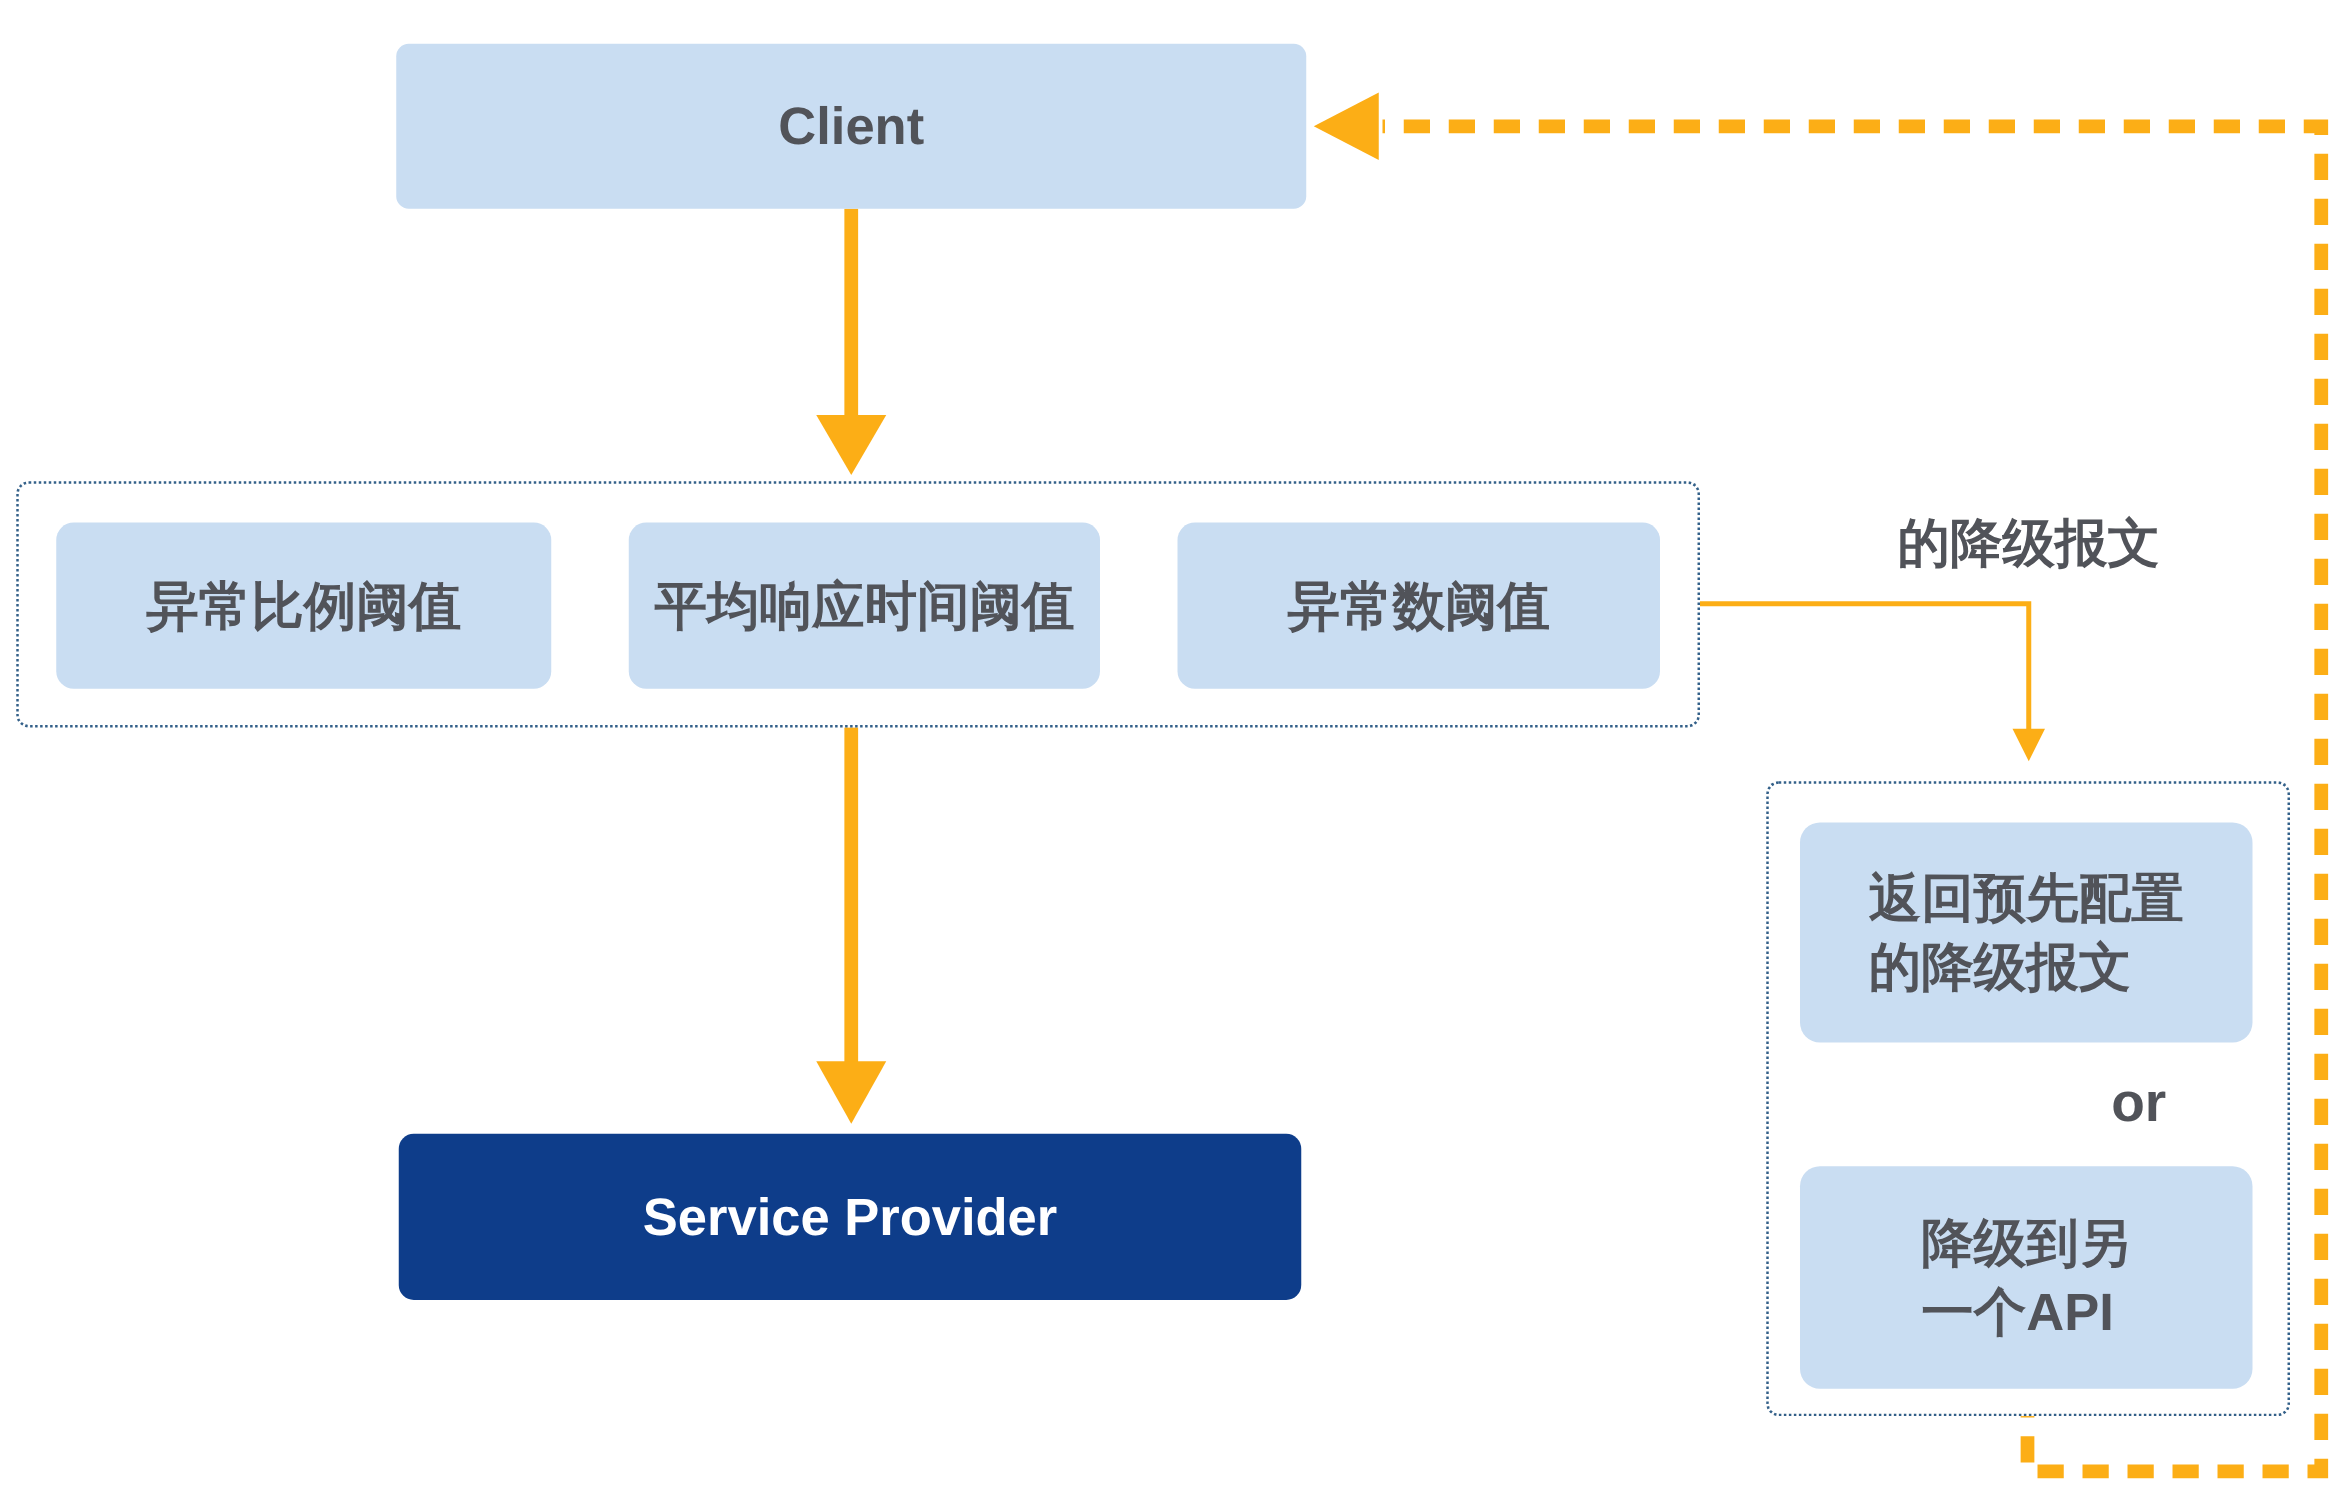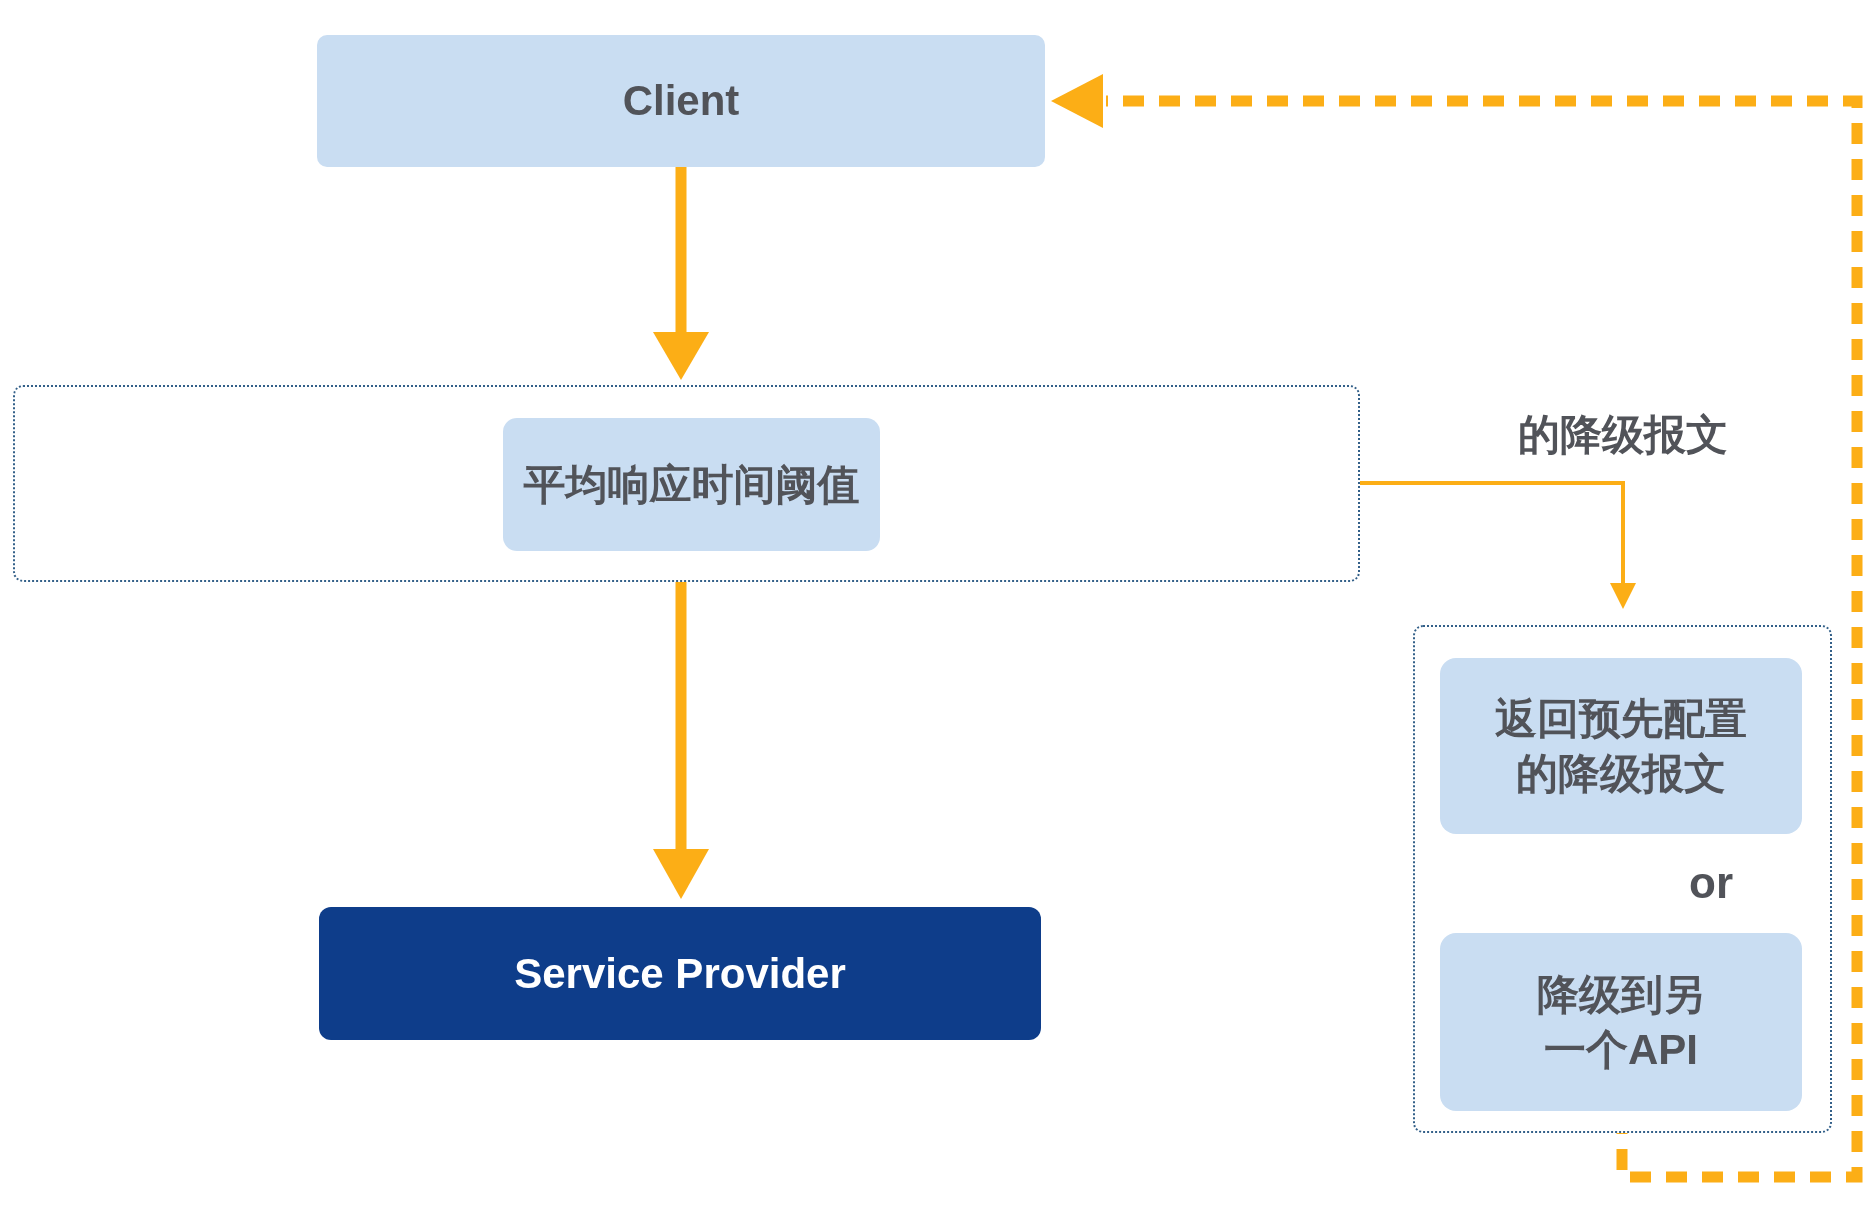--- a/index.html
+++ b/index.html
@@ -2,21 +2,21 @@
 <html><head>
 <meta charset="utf-8">
 <style>
   html,body{margin:0;padding:0;background:#ffffff;}
   .canvas{
     position:relative;width:1876px;height:1207px;background:#ffffff;overflow:hidden;
     font-family:"Liberation Sans","DejaVu Sans",sans-serif;
   }
   .node{
     position:absolute;display:flex;align-items:center;justify-content:center;
-    box-sizing:border-box;text-align:center;
+    box-sizing:border-box;
   }
   .blue{background:#C9DDF2;color:#515359;font-weight:bold;}
   .navy{background:#0E3D8A;color:#ffffff;font-weight:bold;}
   .client{left:317px;top:35px;width:728px;height:132px;border-radius:10px;font-size:42px;}
   .provider{left:319px;top:907px;width:722px;height:133px;border-radius:12px;font-size:42px;}
   .dotted-box{
     position:absolute;border:2px dotted #336089;border-radius:10px;box-sizing:border-box;background:#ffffff;
   }
   .container1{left:13px;top:385px;width:1347px;height:197px;}
   .container2{left:1413px;top:625px;width:419px;height:508px;}
@@ -68,22 +68,28 @@
       <path d="M 1622 1113 L 1622 1177 L 1857 1177 L 1857 101 L 1106 101" fill="none" stroke="#FCAE16" stroke-width="11" stroke-dasharray="21 15"></path>
       <polygon points="1103,74 1103,128 1051,101" fill="#FCAE16"></polygon>
     </g>
   </svg>
 
   <div class="node blue client">
     <span>Client</span>
   </div>
 
   <div class="dotted-box container1"></div>
+  <div class="node blue t-box t1">
+    <span>异常比例阈值</span>
+  </div>
   <div class="node blue t-box t2">
     <span>平均响应时间阈值</span>
+  </div>
+  <div class="node blue t-box t3">
+    <span>异常数阈值</span>
   </div>
 
   <div class="edge-label meet">的降级报文</div>
 
   <div class="node navy provider">
     <span>Service Provider</span>
   </div>
 
   <div class="dotted-box container2"></div>
   <div class="node blue fb-box fb1">

